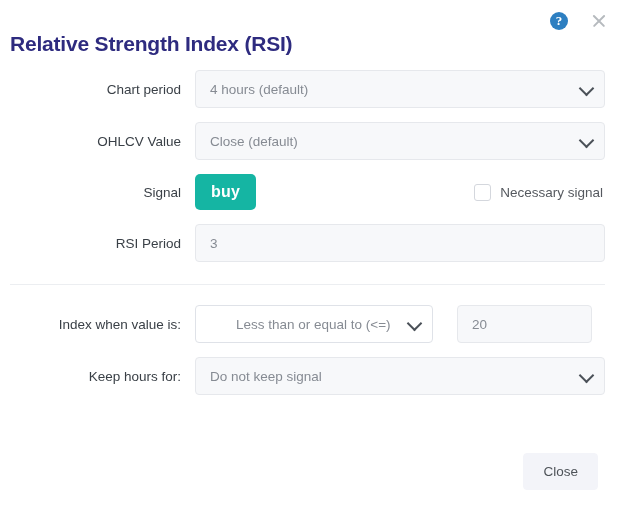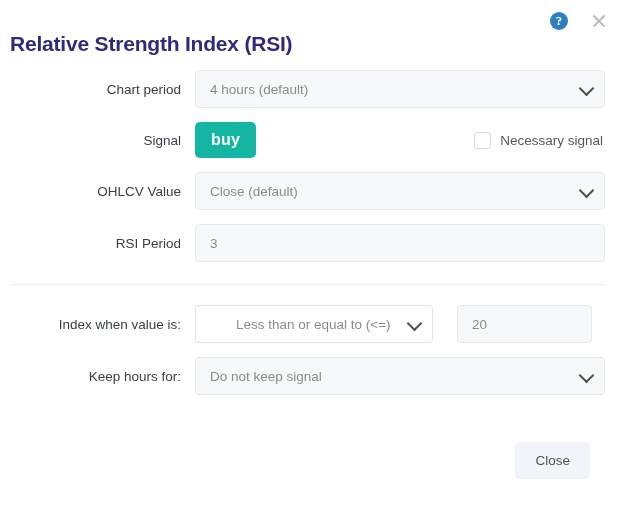--- a/index.html
+++ b/index.html
@@ -192,26 +192,26 @@
   
   .cmp-select { width: 238px; flex: 0 0 238px; }
   .cmp-gap    { width: 24px; flex: 0 0 24px; }
   .cmp-value  { width: 135px; flex: 0 0 135px; }
 
   
   .modal-footer {
     position: absolute;
     left: 0;
     right: 0;
-    bottom: 8px;
+    bottom: 17px;
     height: 78px;
     display: flex;
-    align-items: center;
+    align-items: flex-end;
     justify-content: flex-end;
-    padding-right: 30px;
+    padding-right: 22px;
     box-sizing: border-box;
   }
   .close-button {
     background: #f3f4f9;
     border: 1px solid #f3f4f9;
     border-radius: 4px;
     color: #4e5359;
     font-size: 13.5px;
     font-family: "Liberation Sans", sans-serif;
     padding: 10px 19px;
@@ -237,41 +237,41 @@
       <div class="form-label">Chart period</div>
       <div class="field-area">
         <div class="control select">
           <span class="val">4 hours (default)</span>
           <span class="chevron"></span>
         </div>
       </div>
     </div>
 
     <div class="form-row">
+      <div class="form-label">OHLCV Value</div>
+      <div class="field-area">
+        <div class="control select">
+          <span class="val">Close (default)</span>
+          <span class="chevron"></span>
+        </div>
+      </div>
+    </div>
+
+    <div class="form-row">
       <div class="form-label">Signal</div>
       <div class="field-area">
         <button class="signal-btn">buy</button>
         <div class="checkbox-wrap">
           <span class="checkbox-box"></span>
           <span class="checkbox-label">Necessary signal</span>
         </div>
       </div>
     </div>
 
     <div class="form-row">
-      <div class="form-label">OHLCV Value</div>
-      <div class="field-area">
-        <div class="control select">
-          <span class="val">Close (default)</span>
-          <span class="chevron"></span>
-        </div>
-      </div>
-    </div>
-
-    <div class="form-row">
       <div class="form-label">RSI Period</div>
       <div class="field-area">
         <div class="control">
           <span class="val">3</span>
         </div>
       </div>
     </div>
 
     <div class="divider"></div>
 

